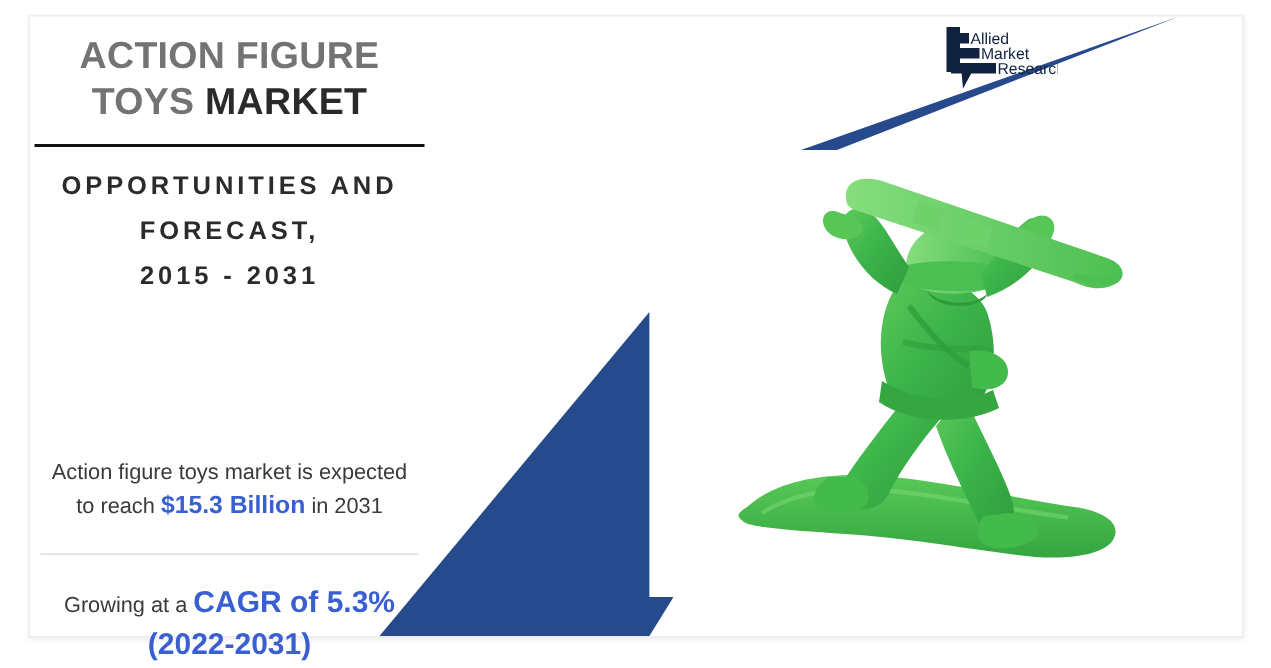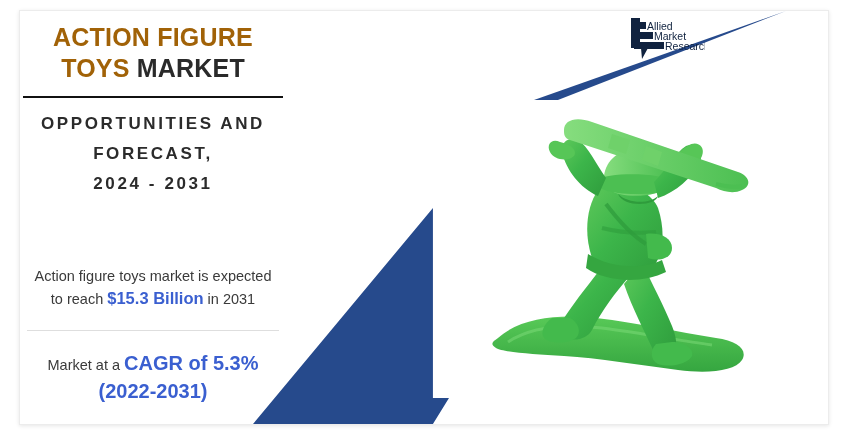--- a/index.html
+++ b/index.html
@@ -67,40 +67,40 @@
     text-align: center;
   }
   .title {
     font-size: 25px;
     font-weight: bold;
     line-height: 1.24;
     letter-spacing: 0.2px;
     padding: 12px 4px 0 4px;
     color: #2a2a2a;
   }
-  .title .hl { color: #a16207; margin-top: 27px; }
+  .title .hl { color: #737373; margin-top: 27px; }
   .divider-dark {
     height: 0;
     border-top: 2px solid #111111;
     margin: 12px 4px 0 4px;
   }
   .subtitle {
     font-size: 17px;
     font-weight: bold;
     letter-spacing: 2.6px;
     line-height: 1.75;
     color: #2b2b2b;
     padding: 11px 10px 0 10px;
   }
   .stat-block {
     font-size: 14.5px;
     line-height: 1.35;
     color: #3a3a3a;
     padding: 0 14px;
-    margin-top: 69px;
+    margin-top: 108px;
   }
   .stat-block .hl {
     color: #3a5fd0;
     font-weight: bold;
     font-size: 16.5px;
   }
   .divider-light {
     height: 0;
     border-top: 1px solid #dedede;
     margin: 21px 8px 0 8px;
@@ -227,32 +227,32 @@
       <span class="hl">ACTION FIGURE</span><br>
       <span class="hl">TOYS</span>
       <span>MARKET</span>
     </div>
 
     <div class="divider-dark"></div>
 
     <div class="subtitle">
       <span>OPPORTUNITIES AND</span><br>
       <span>FORECAST,</span><br>
-      <span>2024 - 2031</span>
+      <span>2015 - 2031</span>
     </div>
 
     <div class="stat-block">
       <span>Action figure toys market is expected to reach</span>
       <span class="hl">$15.3 Billion</span>
       <span>in 2031</span>
     </div>
 
     <div class="divider-light"></div>
 
     <div class="cagr-block">
-      <span>Market at a</span>
+      <span>Growing at a</span>
       <span class="hl">CAGR of 5.3%</span><br>
       <span class="hl">(2022-2031)</span>
     </div>
 
   </div>
 
 </div>
 
 </body></html>

